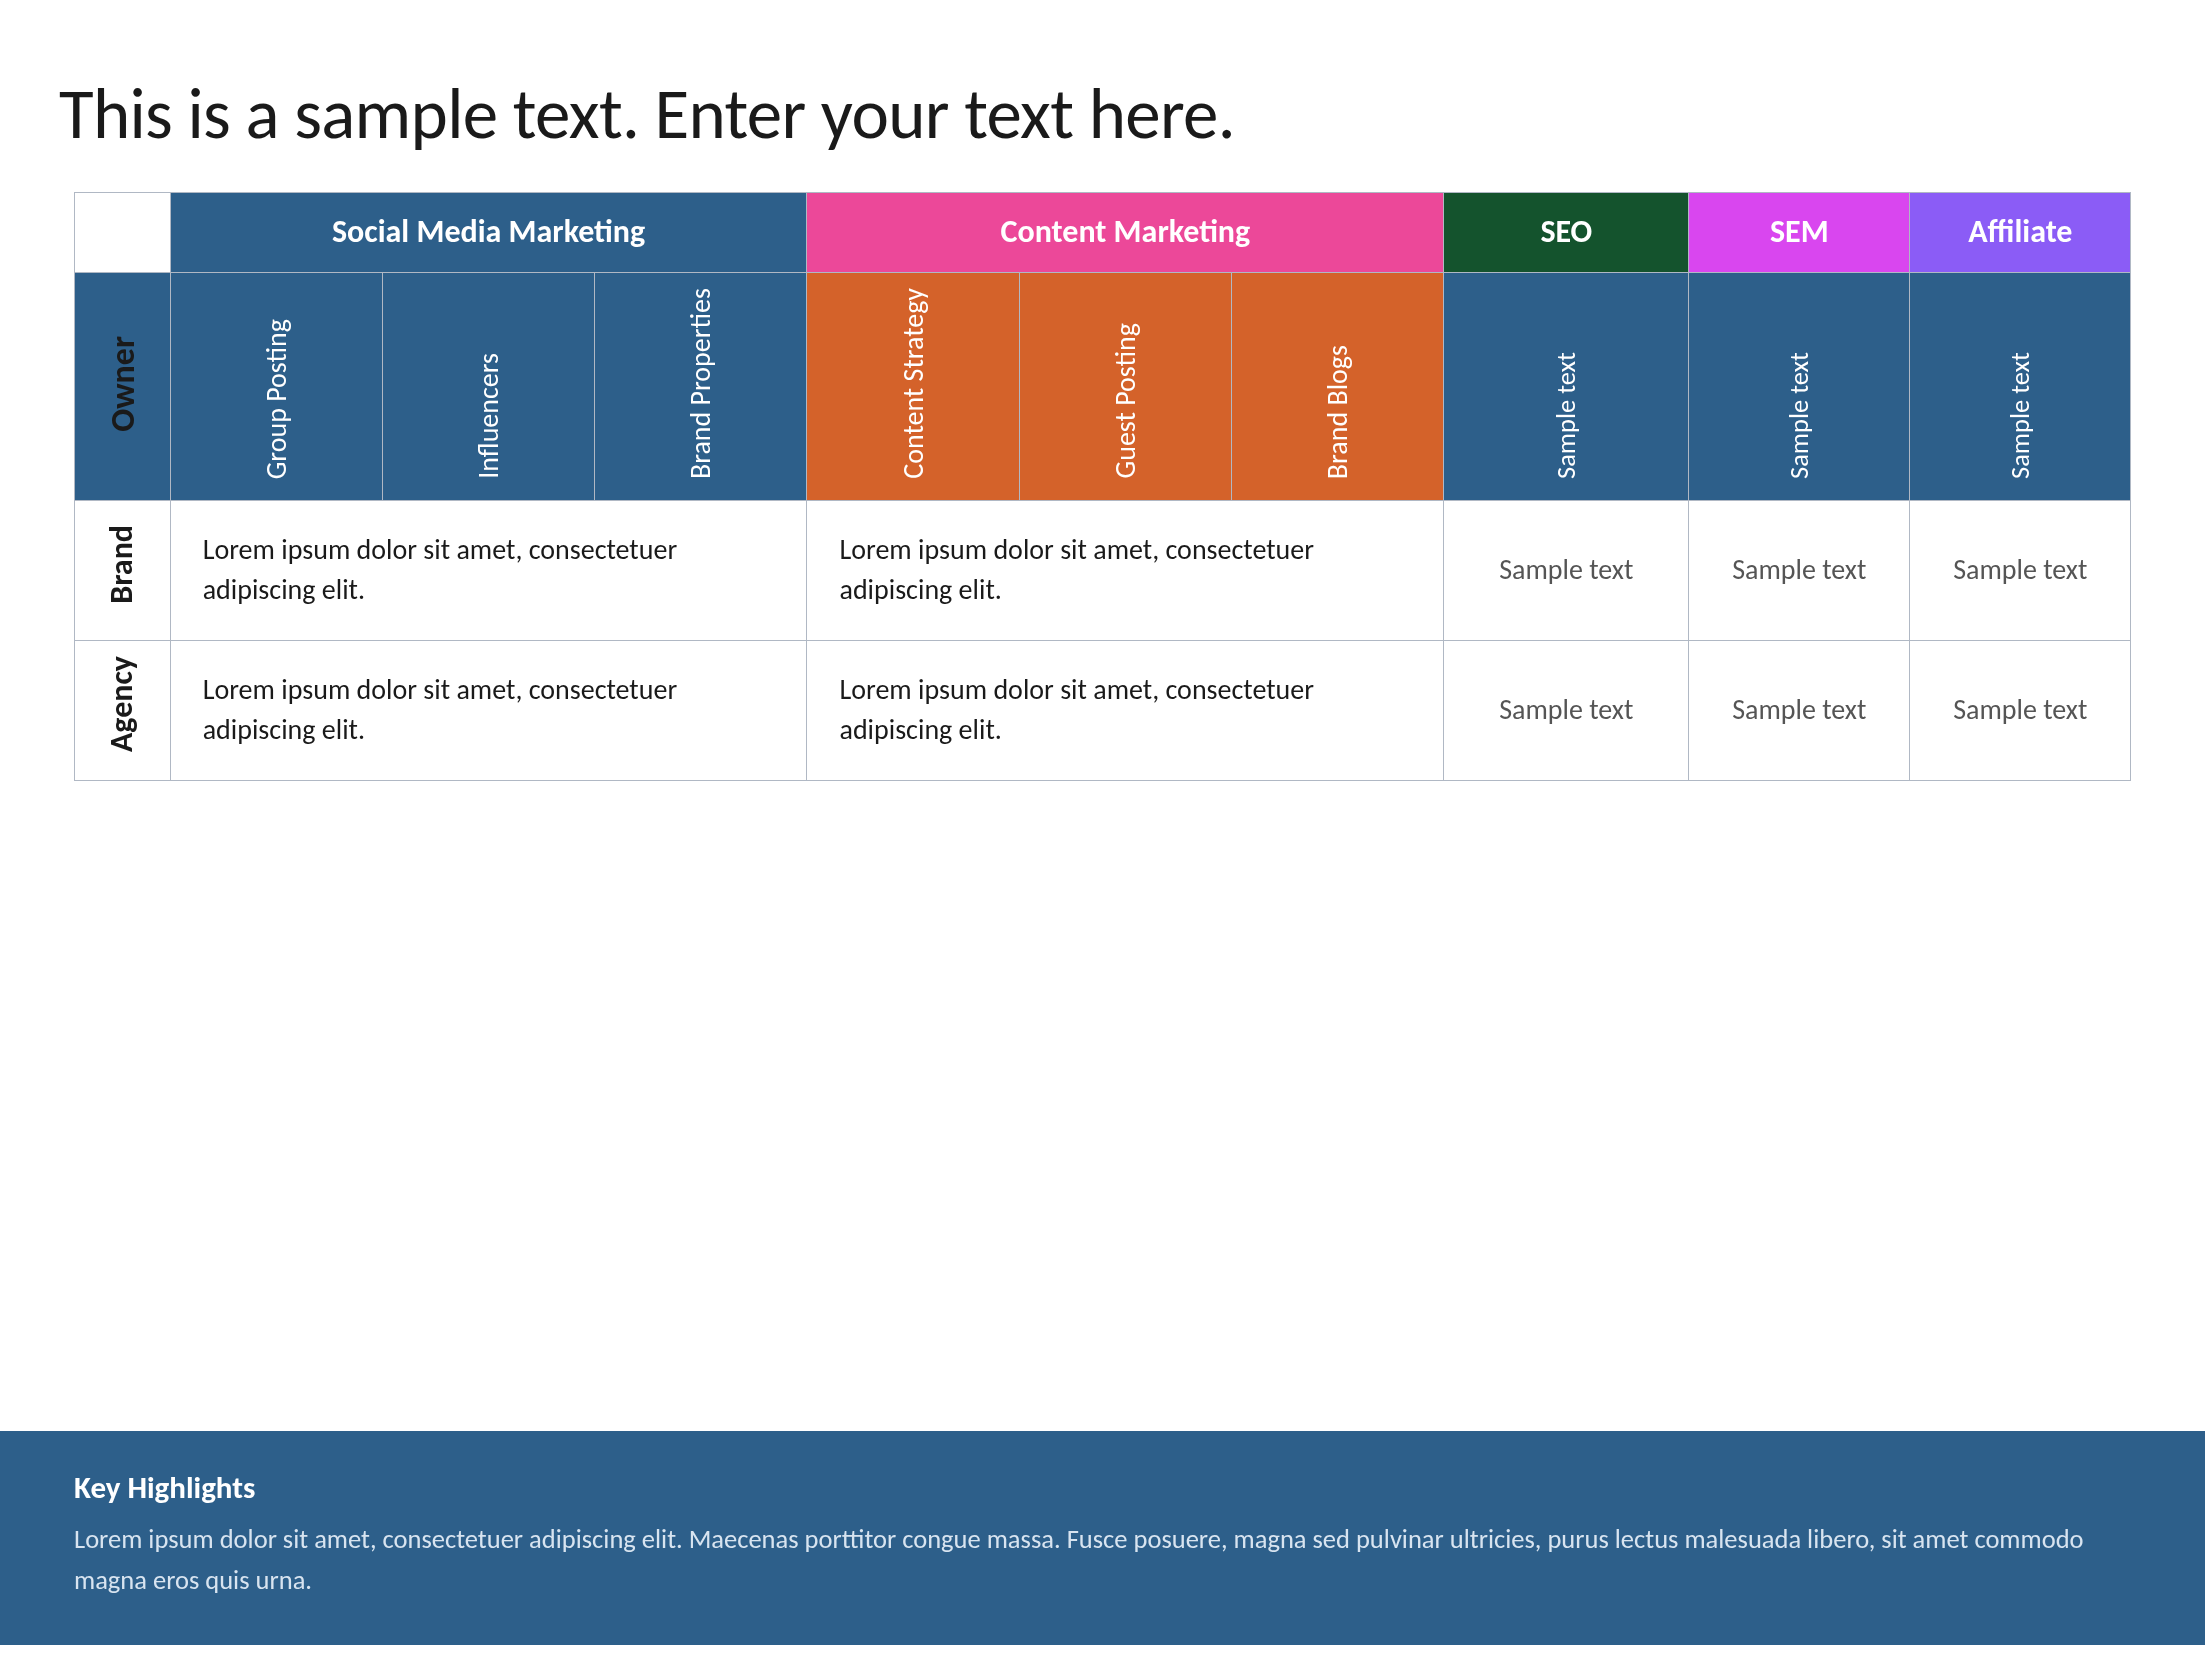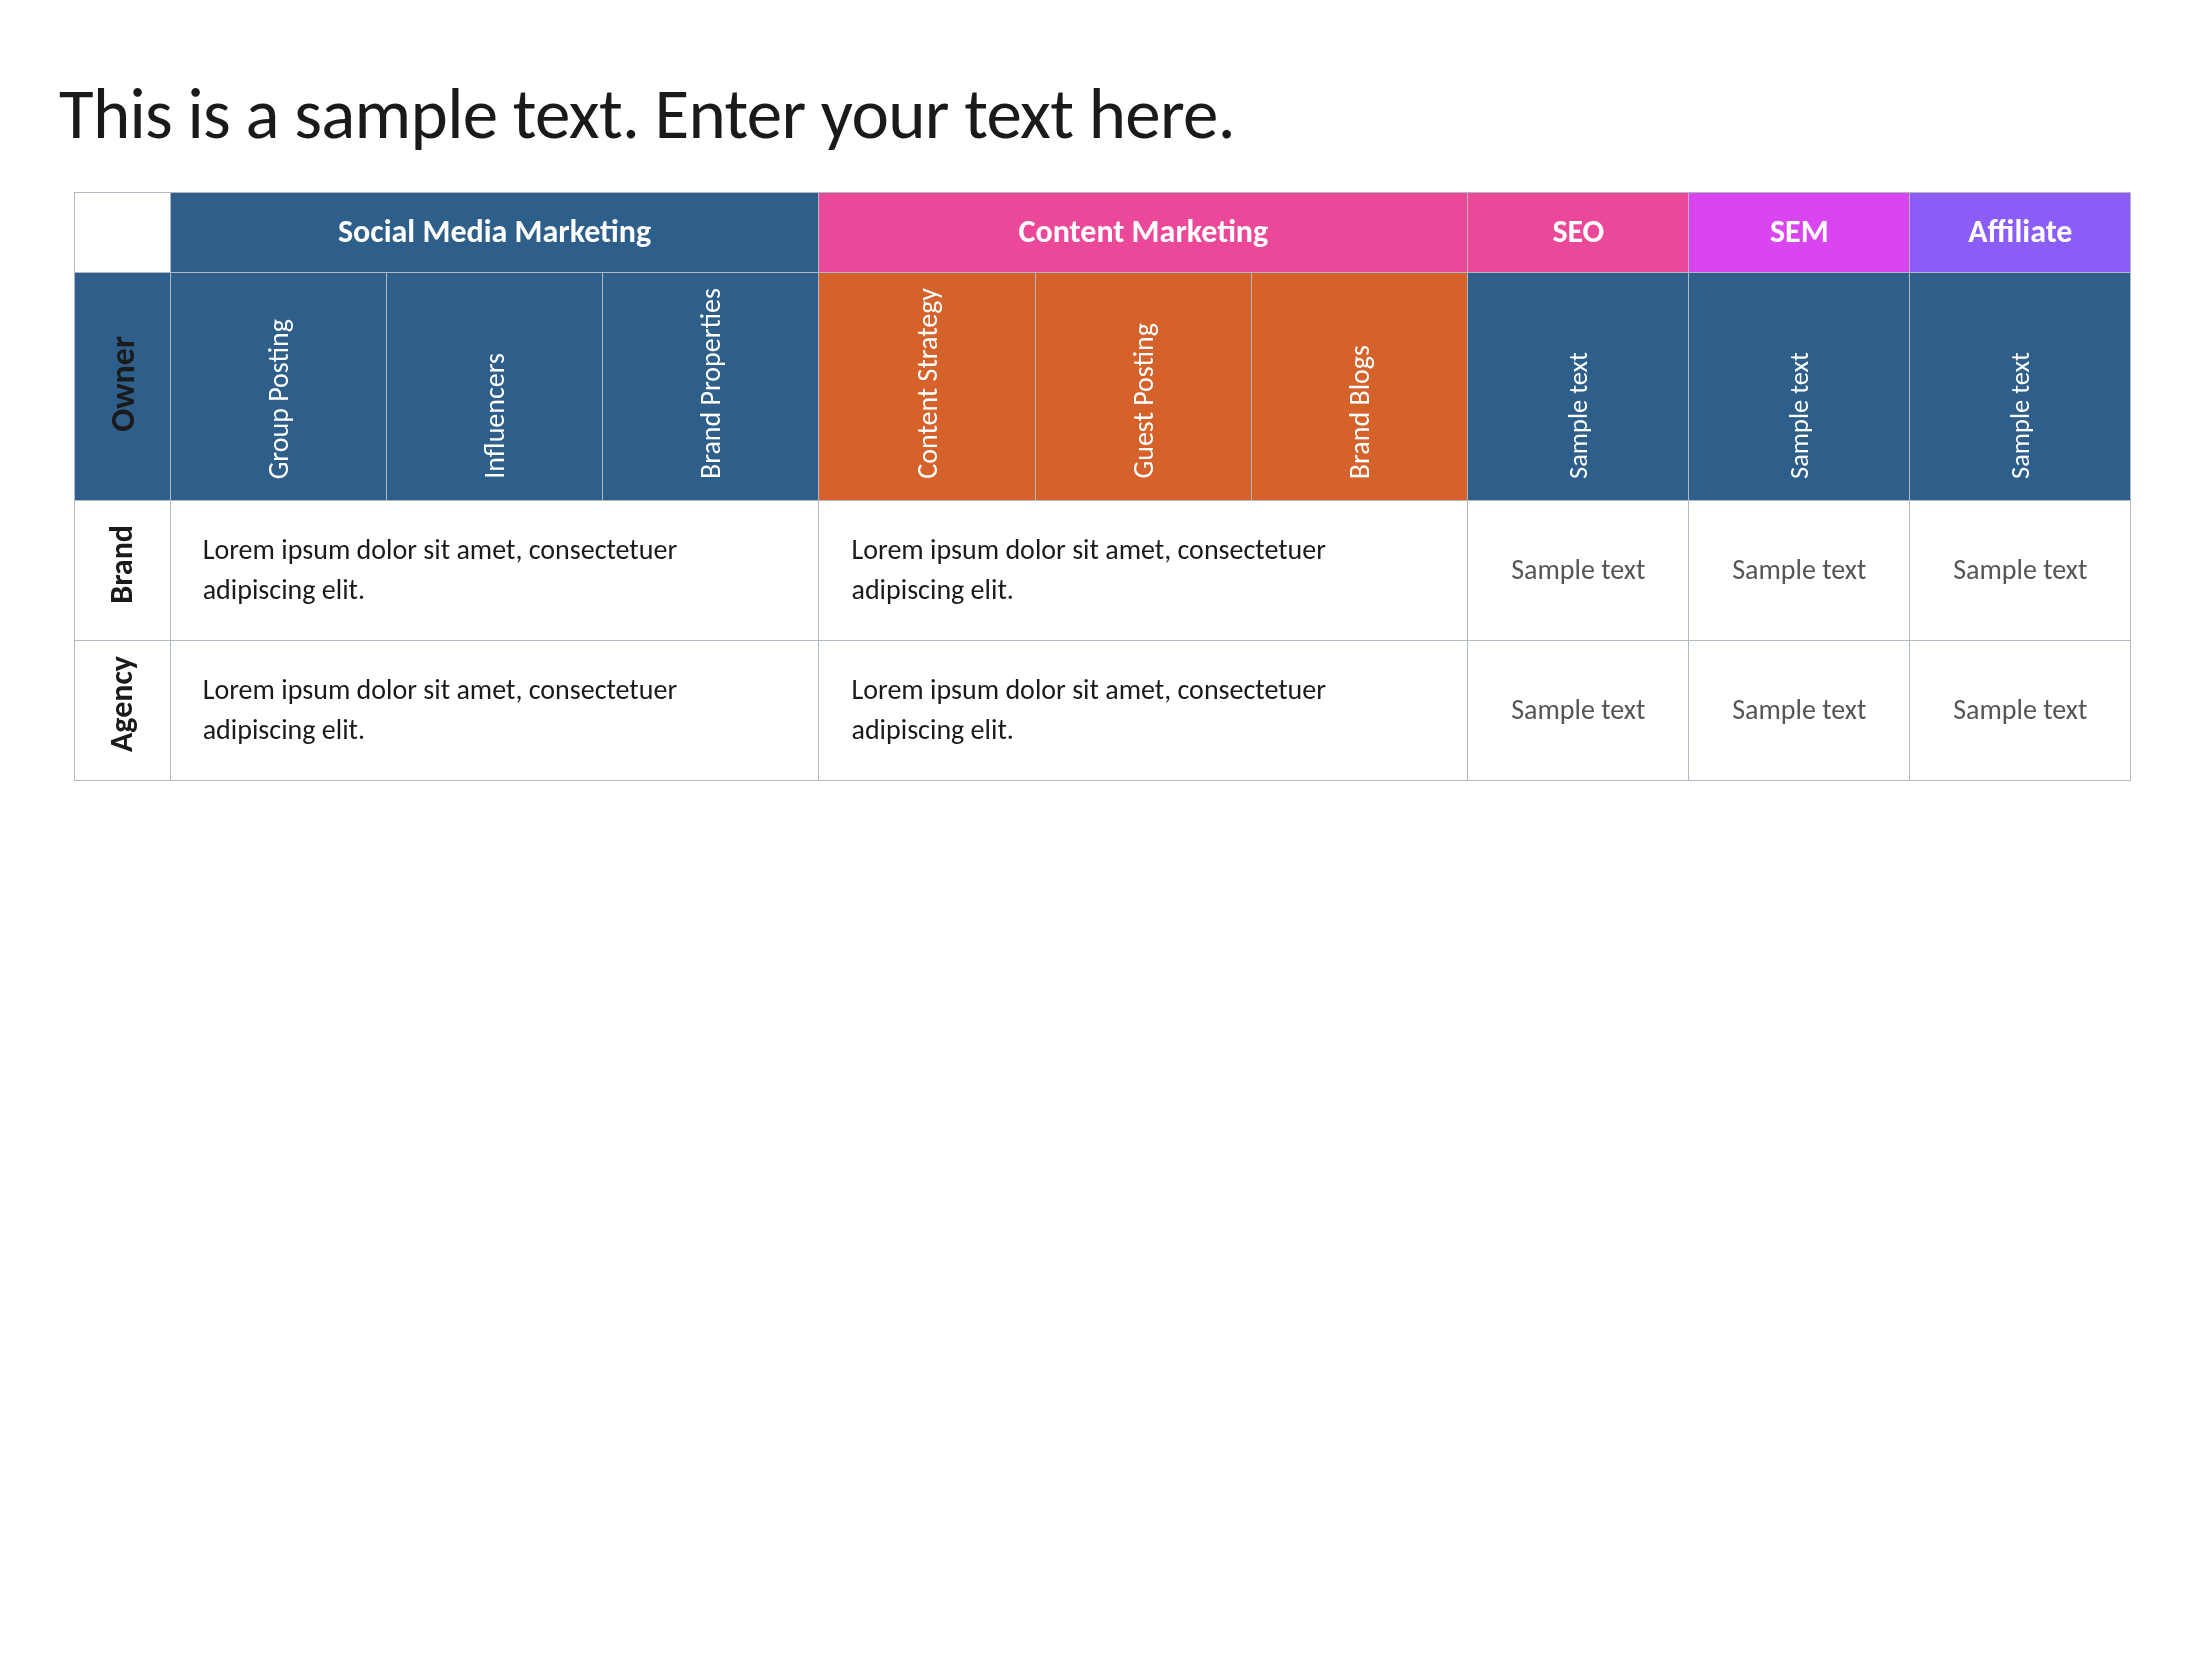--- a/index.html
+++ b/index.html
@@ -63,23 +63,23 @@
       background: #2d5f8a;
       border: 0.7px solid #b0b8c4;
     }
 
     .th-content {
       background: #ec4899;
       border: 0.7px solid #b0b8c4;
     }
 
     .th-seo {
-      background: #ec4899;
-      border: 0.7px solid #b0b8c4;
-      width: 221px;
+      background: #14532d;
+      border: 0.7px solid #b0b8c4;
+      width: 245px;
     }
 
     .th-sem {
       background: #d946ef;
       border: 0.7px solid #b0b8c4;
       width: 221px;
     }
 
     .th-affiliate {
       background: #8b5cf6;
@@ -320,15 +320,19 @@
           <td class="sample-cell">
             <span>Sample text</span>
           </td>
         </tr>
       </tbody>
     </table>
   </div>
 
   <div style="flex: 1; min-height: 44px;"></div>
 
+  <div class="footer-section">
+    <div class="footer-title">Key Highlights</div>
+    <div class="footer-text">Lorem ipsum dolor sit amet, consectetuer adipiscing elit. Maecenas porttitor congue massa. Fusce posuere, magna sed pulvinar ultricies, purus lectus malesuada libero, sit amet commodo magna eros quis urna.</div>
+  </div>
 
 </div>
 
 
 </body></html>

